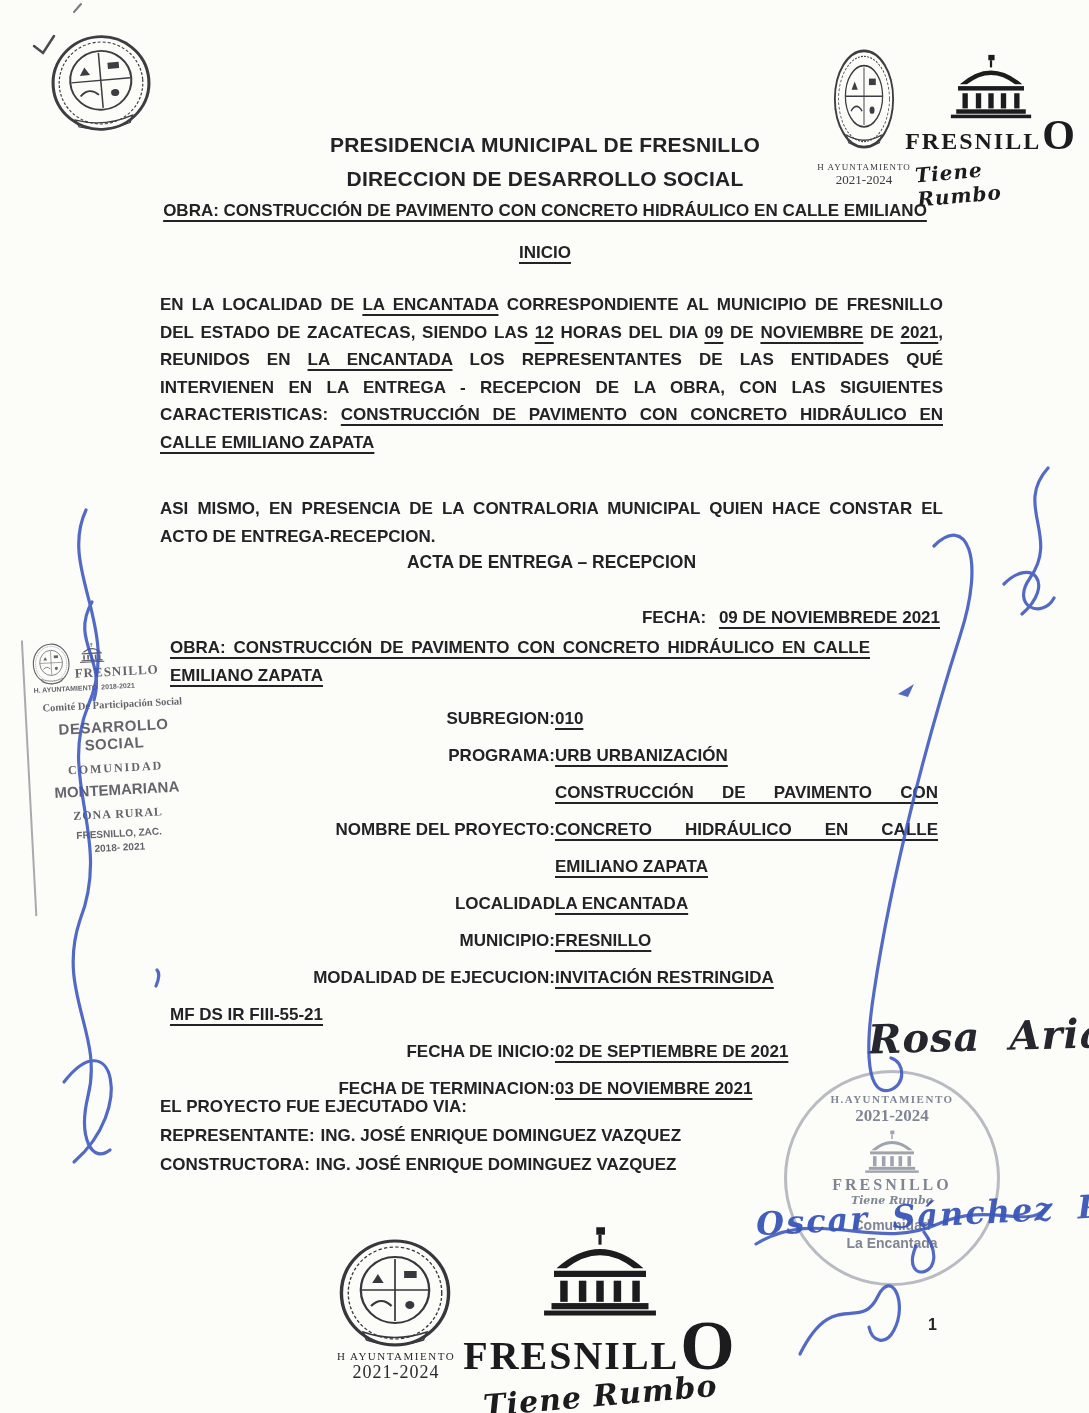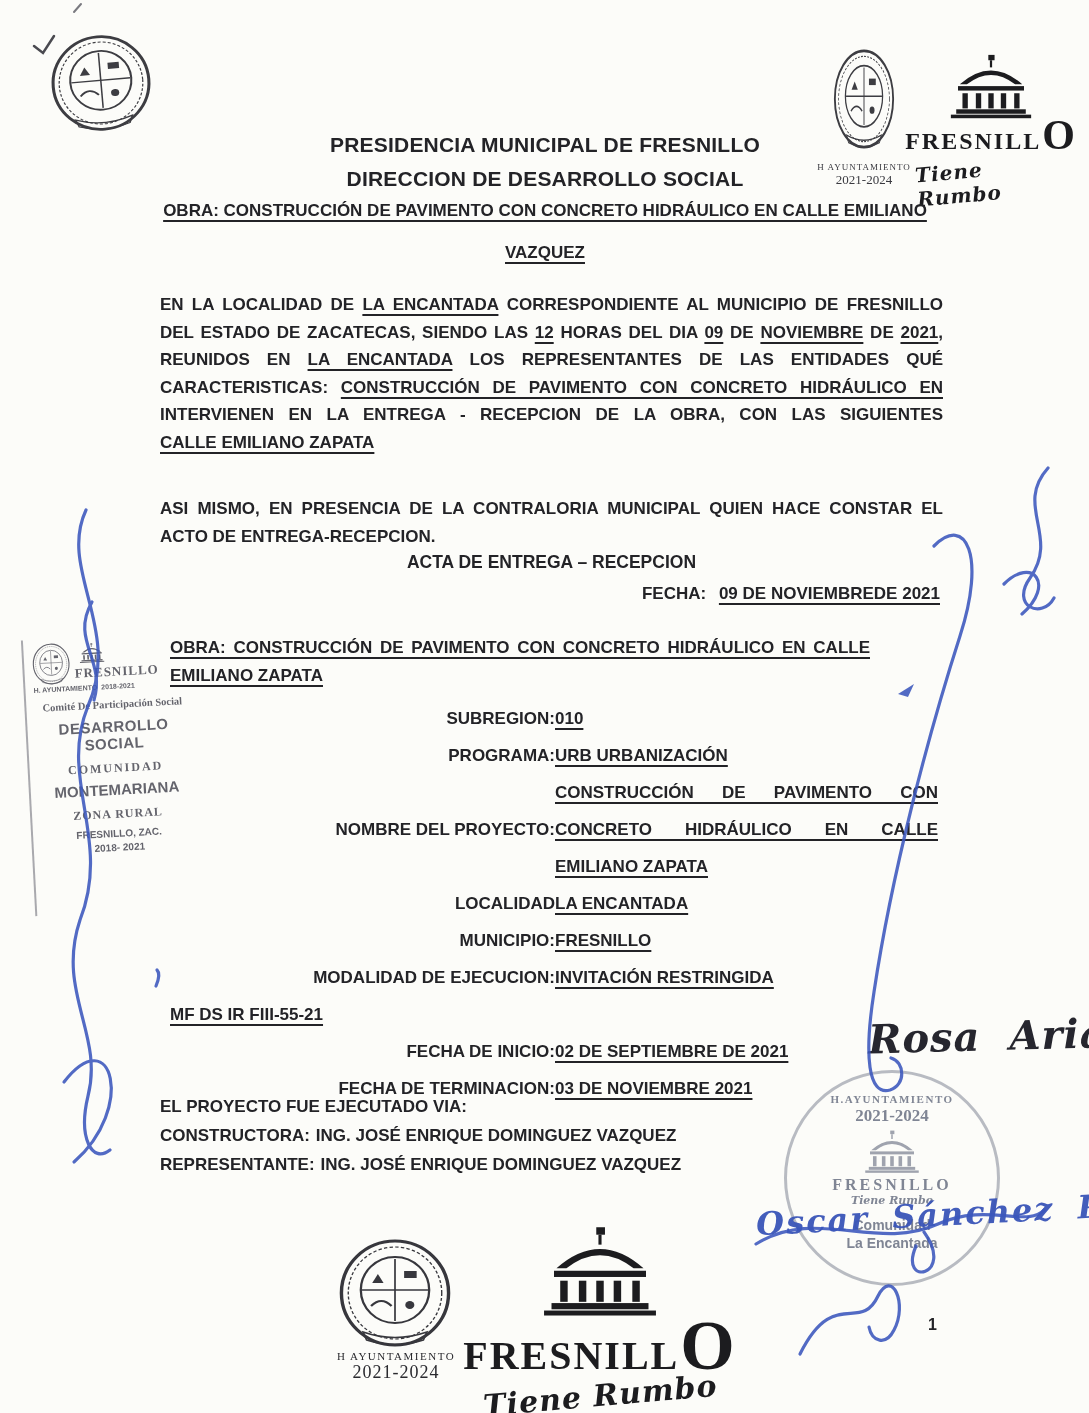--- a/index.html
+++ b/index.html
@@ -17,21 +17,21 @@
   
   .title1 { left:150px; top:133px; width:790px; text-align:center; font-size:21px; letter-spacing:.2px; }
   .title2 { left:150px; top:167px; width:790px; text-align:center; font-size:21px; letter-spacing:.2px; }
   .obra-head-1 { left:95px;  top:201px; width:900px; text-align:center; font-size:17px; }
   .obra-head-2 { left:95px;  top:243px; width:900px; text-align:center; font-size:17px; }
 
   
   .p1 { left:160px; top:291px; width:783px; font-size:17px; line-height:27.6px; }
   .p2 { left:160px; top:495px; width:783px; font-size:17px; line-height:27.6px; }
   .acta-title { left:160px; top:552px; width:783px; text-align:center; font-size:17.5px; }
-  .fecha { left:500px; top:584px; width:440px; text-align:right; font-size:17px; }
+  .fecha { left:500px; top:608px; width:440px; text-align:right; font-size:17px; }
   .fecha .val { margin-left:8px; }
   .obra-block { left:170px; top:634px; width:700px; font-size:17px; line-height:28px; }
 
   
   .fields { left:170px; top:700px; width:768px; font-size:17px; }
   .frow { display:flex; align-items:flex-start; }
   .frow.multi { align-items:center; }
   .flabel { width:385px; line-height:37px;text-align:right; }
   .fvalue { width:383px; line-height:37px; }
   .fvalue.udec { text-decoration:underline; text-decoration-thickness:2px; text-underline-offset:3.5px; }
@@ -159,28 +159,28 @@
     <div class="wordmark">
       <span>FRESNILL</span>
         <span class="bigO">O</span>
     </div>
     <div class="tagline">Tiene Rumbo</div>
   </div>
 
   <div class="abs title1 content-z">PRESIDENCIA MUNICIPAL DE FRESNILLO</div>
   <div class="abs title2 content-z">DIRECCION DE DESARROLLO SOCIAL</div>
   <div class="abs obra-head-1 content-z"><span class="u">OBRA: CONSTRUCCIÓN DE PAVIMENTO CON CONCRETO HIDRÁULICO EN CALLE EMILIANO</span></div>
-  <div class="abs obra-head-2 content-z"><span class="u">VAZQUEZ</span></div>
+  <div class="abs obra-head-2 content-z"><span class="u">INICIO</span></div>
 
   <div class="abs p1 content-z">
       <div class="jline"><span>EN LA LOCALIDAD DE </span><span class="u">LA ENCANTADA</span><span> CORRESPONDIENTE AL MUNICIPIO DE FRESNILLO</span></div>
       <div class="jline"><span>DEL ESTADO DE ZACATECAS, SIENDO LAS </span><span class="u">12</span><span> HORAS DEL DIA </span><span class="u">09</span><span> DE </span><span class="u">NOVIEMBRE</span><span> DE </span><span class="u">2021</span><span>,</span></div>
       <div class="jline"><span>REUNIDOS EN </span><span class="u">LA ENCANTADA</span><span> LOS REPRESENTANTES DE LAS ENTIDADES QUÉ</span></div>
+      <div class="jline"><span>INTERVIENEN EN LA ENTREGA - RECEPCION DE LA OBRA, CON LAS SIGUIENTES</span></div>
       <div class="jline"><span>CARACTERISTICAS: </span><span class="u">CONSTRUCCIÓN DE PAVIMENTO CON CONCRETO HIDRÁULICO EN</span></div>
-      <div class="jline"><span>INTERVIENEN EN LA ENTREGA - RECEPCION DE LA OBRA, CON LAS SIGUIENTES</span></div>
       <div class="jline jline-last"><span class="u">CALLE EMILIANO ZAPATA</span></div>
     </div>
   <div class="abs p2 content-z">
       <div class="jline"><span>ASI MISMO, EN PRESENCIA DE LA CONTRALORIA MUNICIPAL QUIEN HACE CONSTAR EL</span></div>
       <div class="jline jline-last"><span>ACTO DE ENTREGA-RECEPCION.</span></div>
     </div>
   <div class="abs acta-title content-z">ACTA DE ENTREGA – RECEPCION</div>
 
   <div class="abs fecha content-z">
     <span>FECHA:</span>
@@ -230,24 +230,24 @@
     </div>
     <div class="frow">
       <div class="flabel">FECHA DE TERMINACION:</div>
       <div class="fvalue udec">03 DE NOVIEMBRE 2021</div>
     </div>
   </div>
 
   <div class="abs exec content-z">
     <div>EL PROYECTO FUE EJECUTADO VIA:</div>
     <div>
+      <span class="lbl">REPRESENTANTE:</span><span>ING. JOSÉ ENRIQUE DOMINGUEZ VAZQUEZ</span>
+    </div>
+    <div>
       <span class="lbl">CONSTRUCTORA:</span><span>ING. JOSÉ ENRIQUE DOMINGUEZ VAZQUEZ</span>
-    </div>
-    <div>
-      <span class="lbl">REPRESENTANTE:</span><span>ING. JOSÉ ENRIQUE DOMINGUEZ VAZQUEZ</span>
     </div>
   </div>
 
   <svg class="abs seal seal-bl" viewBox="0 0 100 110" preserveAspectRatio="none">
       <use href="#seal"></use>
     </svg>
   <div class="abs ayto-bl serifcap">
     <div class="l1">H AYUNTAMIENTO</div>
     <div class="l2">2021-2024</div>
   </div>

